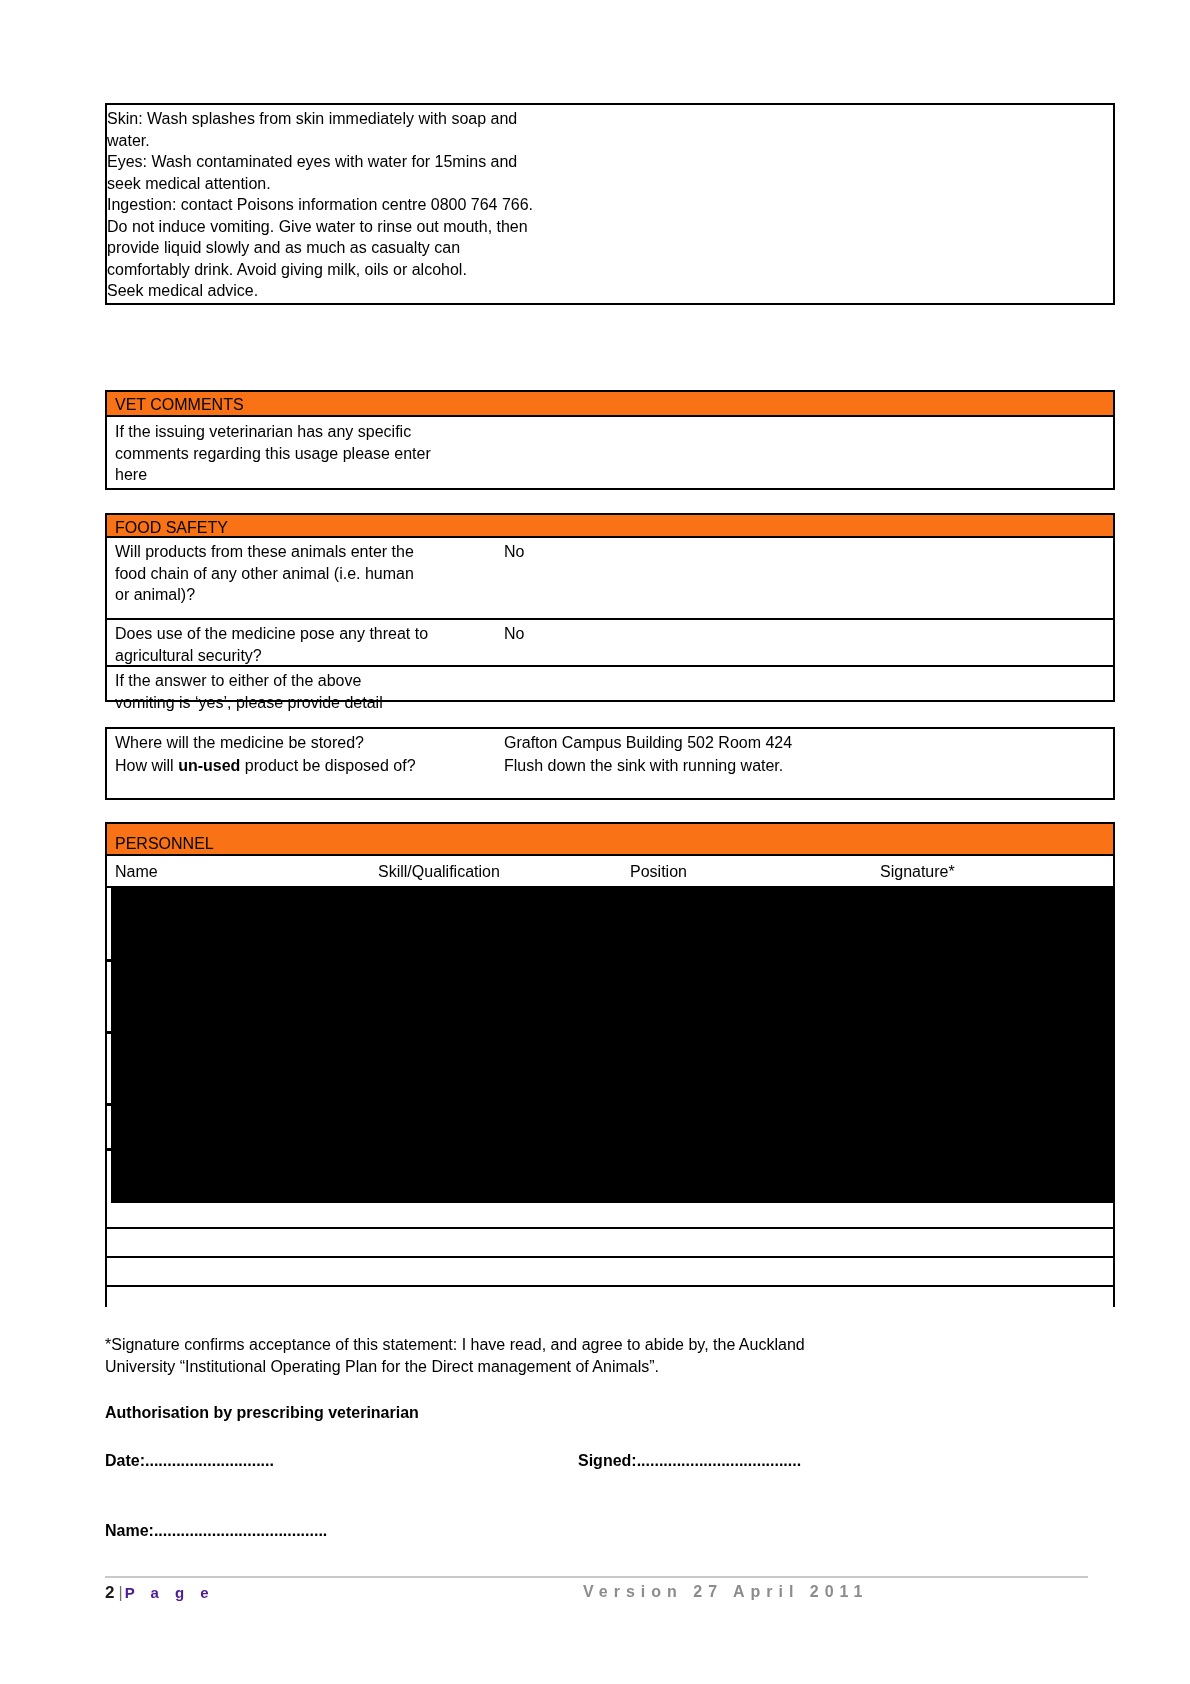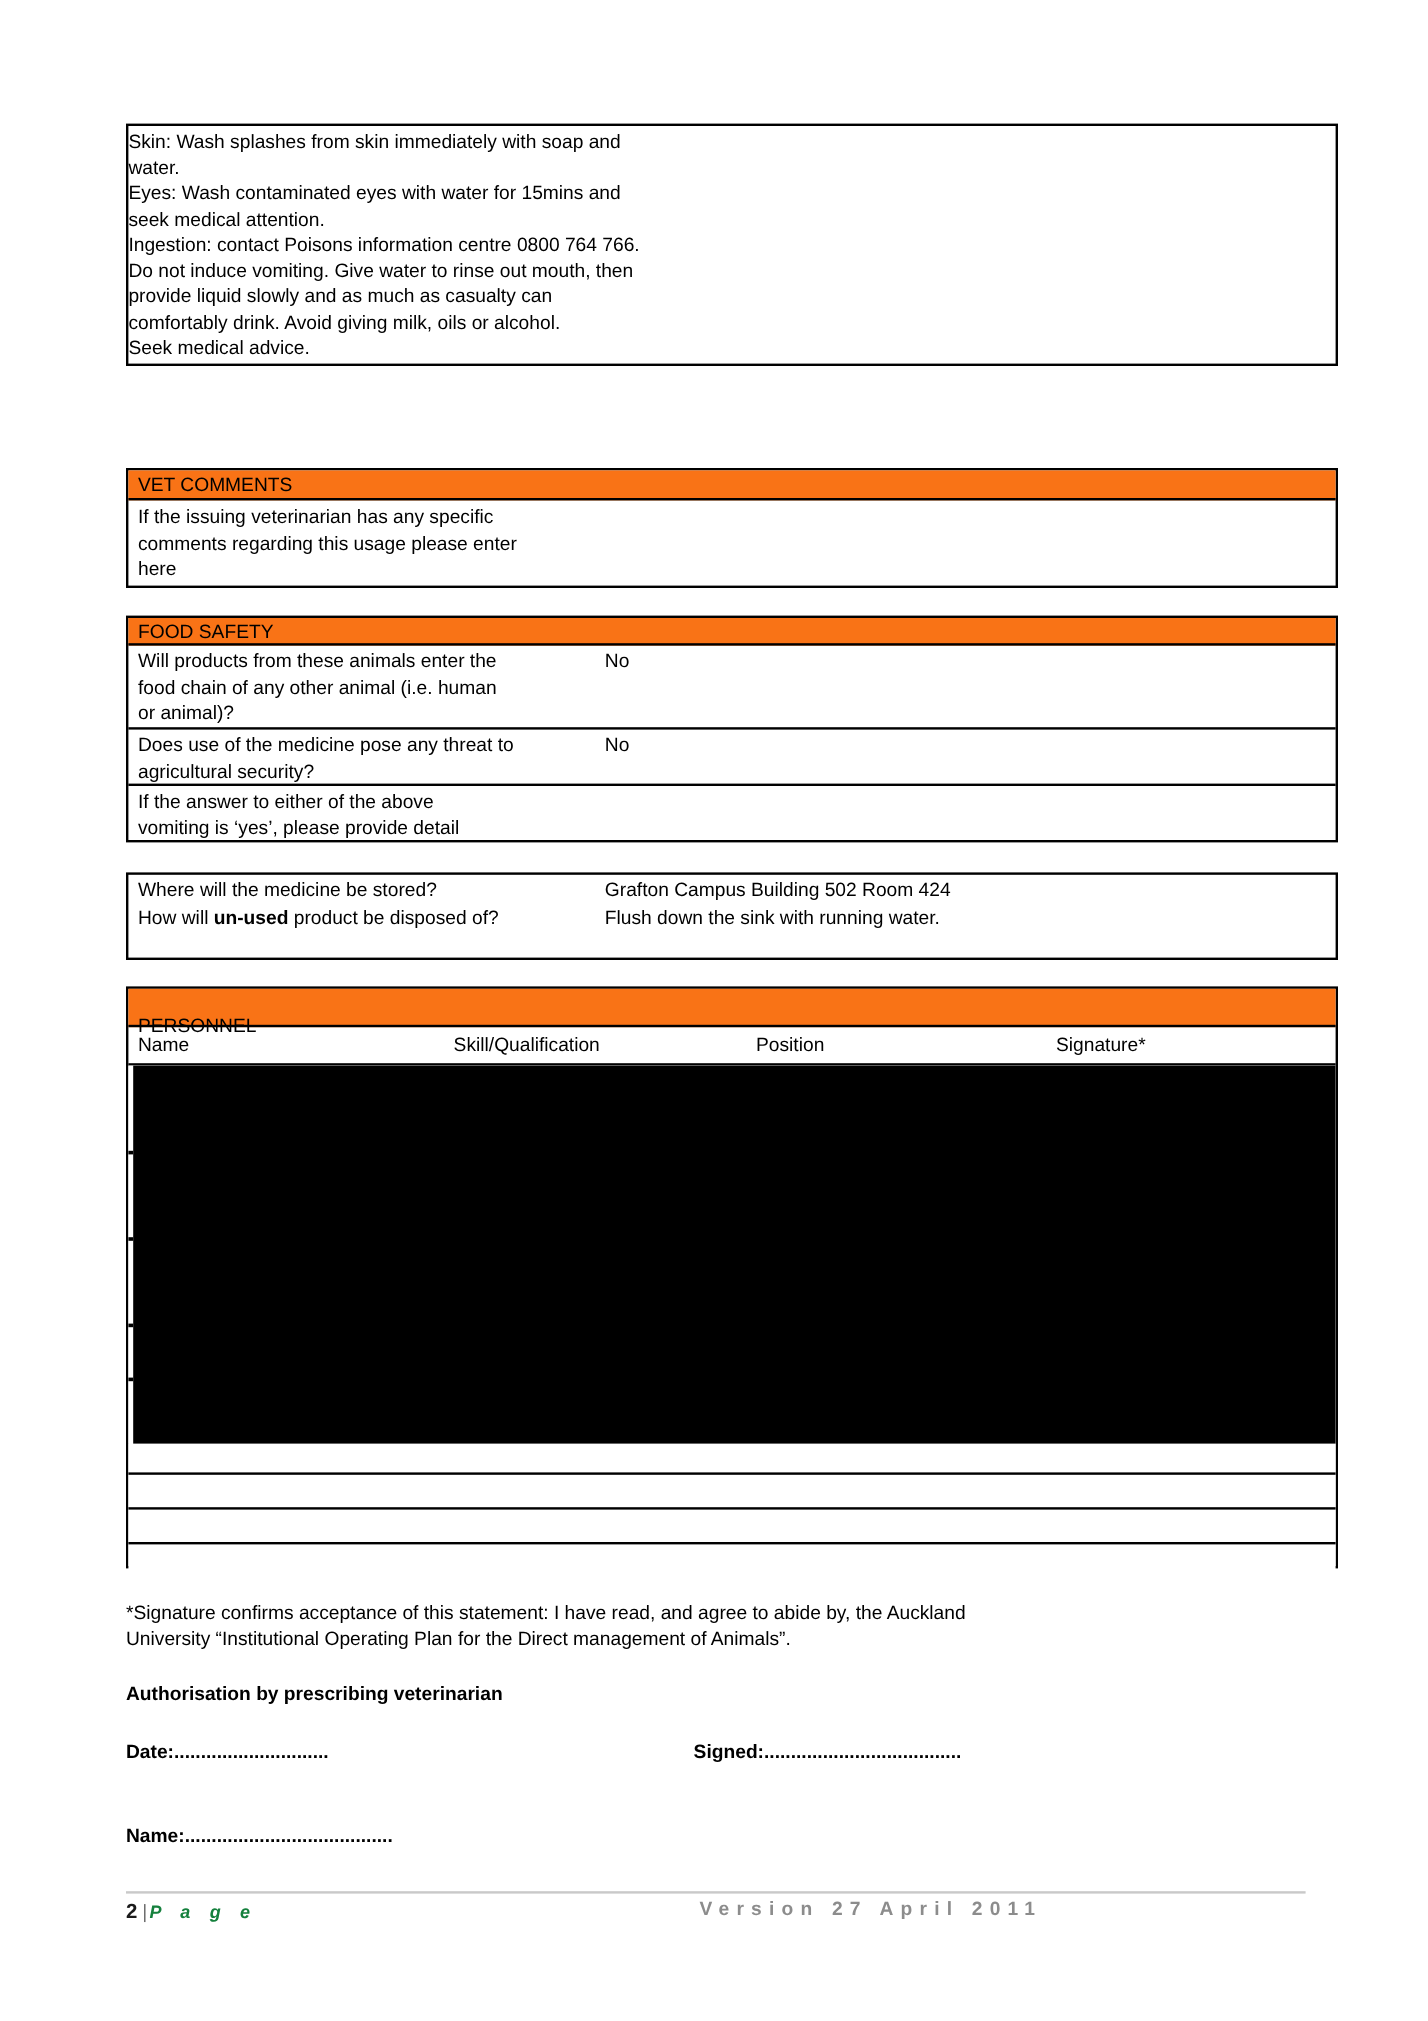--- a/index.html
+++ b/index.html
@@ -38,34 +38,34 @@
   #admin-table .right { flex: 1; padding: 3px 6px 0 0; line-height: 21.5px; }
 
   
   #vet-table { top: 390px; height: 100px; }
   #vet-table .sec-header { height: 25px; }
   #vet-table .body { padding: 4px 0 0 8px; line-height: 21.5px; }
 
   
   #food-table { top: 513px; height: 189px; }
   #food-table .sec-header { height: 23px; }
-  #food-table .row1 { height: 70px; }
+  #food-table .row1 { height: 82px; }
   #food-table .row2 { height: 47px; }
   #food-table .row3 { height: 48px; }
 
   
   #storage-table { top: 727px; height: 73px; }
   #storage-table .sec-header { height: 23px; }
   #storage-table .qa-row { height: 23px; }
   #storage-table .q-col, #storage-table .a-col { padding-top: 4px; line-height: 20px; }
   .bold-inline { font-weight: 700; }
 
   
   #personnel-table { top: 822px; height: 485px; }
-  #personnel-table .sec-header { height: 32px; padding-top: 21px; }
+  #personnel-table .sec-header { height: 32px; padding-top: 9px; }
   .p-colheader {
     position: relative;
     height: 32px;
     border-bottom: 2px solid #000000;
   }
   .p-colheader span { position: absolute; top: 5px; line-height: 21px; }
   .p-col-0 { left: 8px; }
   .p-col-1 { left: 271px; }
   .p-col-2 { left: 523px; }
   .p-col-3 { left: 773px; }
@@ -100,21 +100,21 @@
   
   #footer-rule {
     position: absolute;
     left: 105px; top: 1576px;
     width: 983px; height: 2px;
     background: #c9c9c9;
   }
   #footer { position: absolute; left: 105px; top: 1583px; width: 983px; }
   #page-number { font-weight: 700; color: #1a1a1a; font-size: 17px; }
   #page-sep { color: #6e6e6e; padding: 0 2px 0 4px; }
-  #page-word { color: #15803d; letter-spacing: 6px; font-size: 15px; font-weight: 600; font-style: italic; }
+  #page-word { color: #4c1d95; letter-spacing: 6px; font-size: 15px; font-weight: 600; }
   #version-label {
     position: absolute; left: 478px; top: 0;
     color: #8c8c8c; letter-spacing: 6px; font-size: 16px; font-weight: 600;
   }
 </style>
 </head>
 <body>
 
 <div class="page">
 

